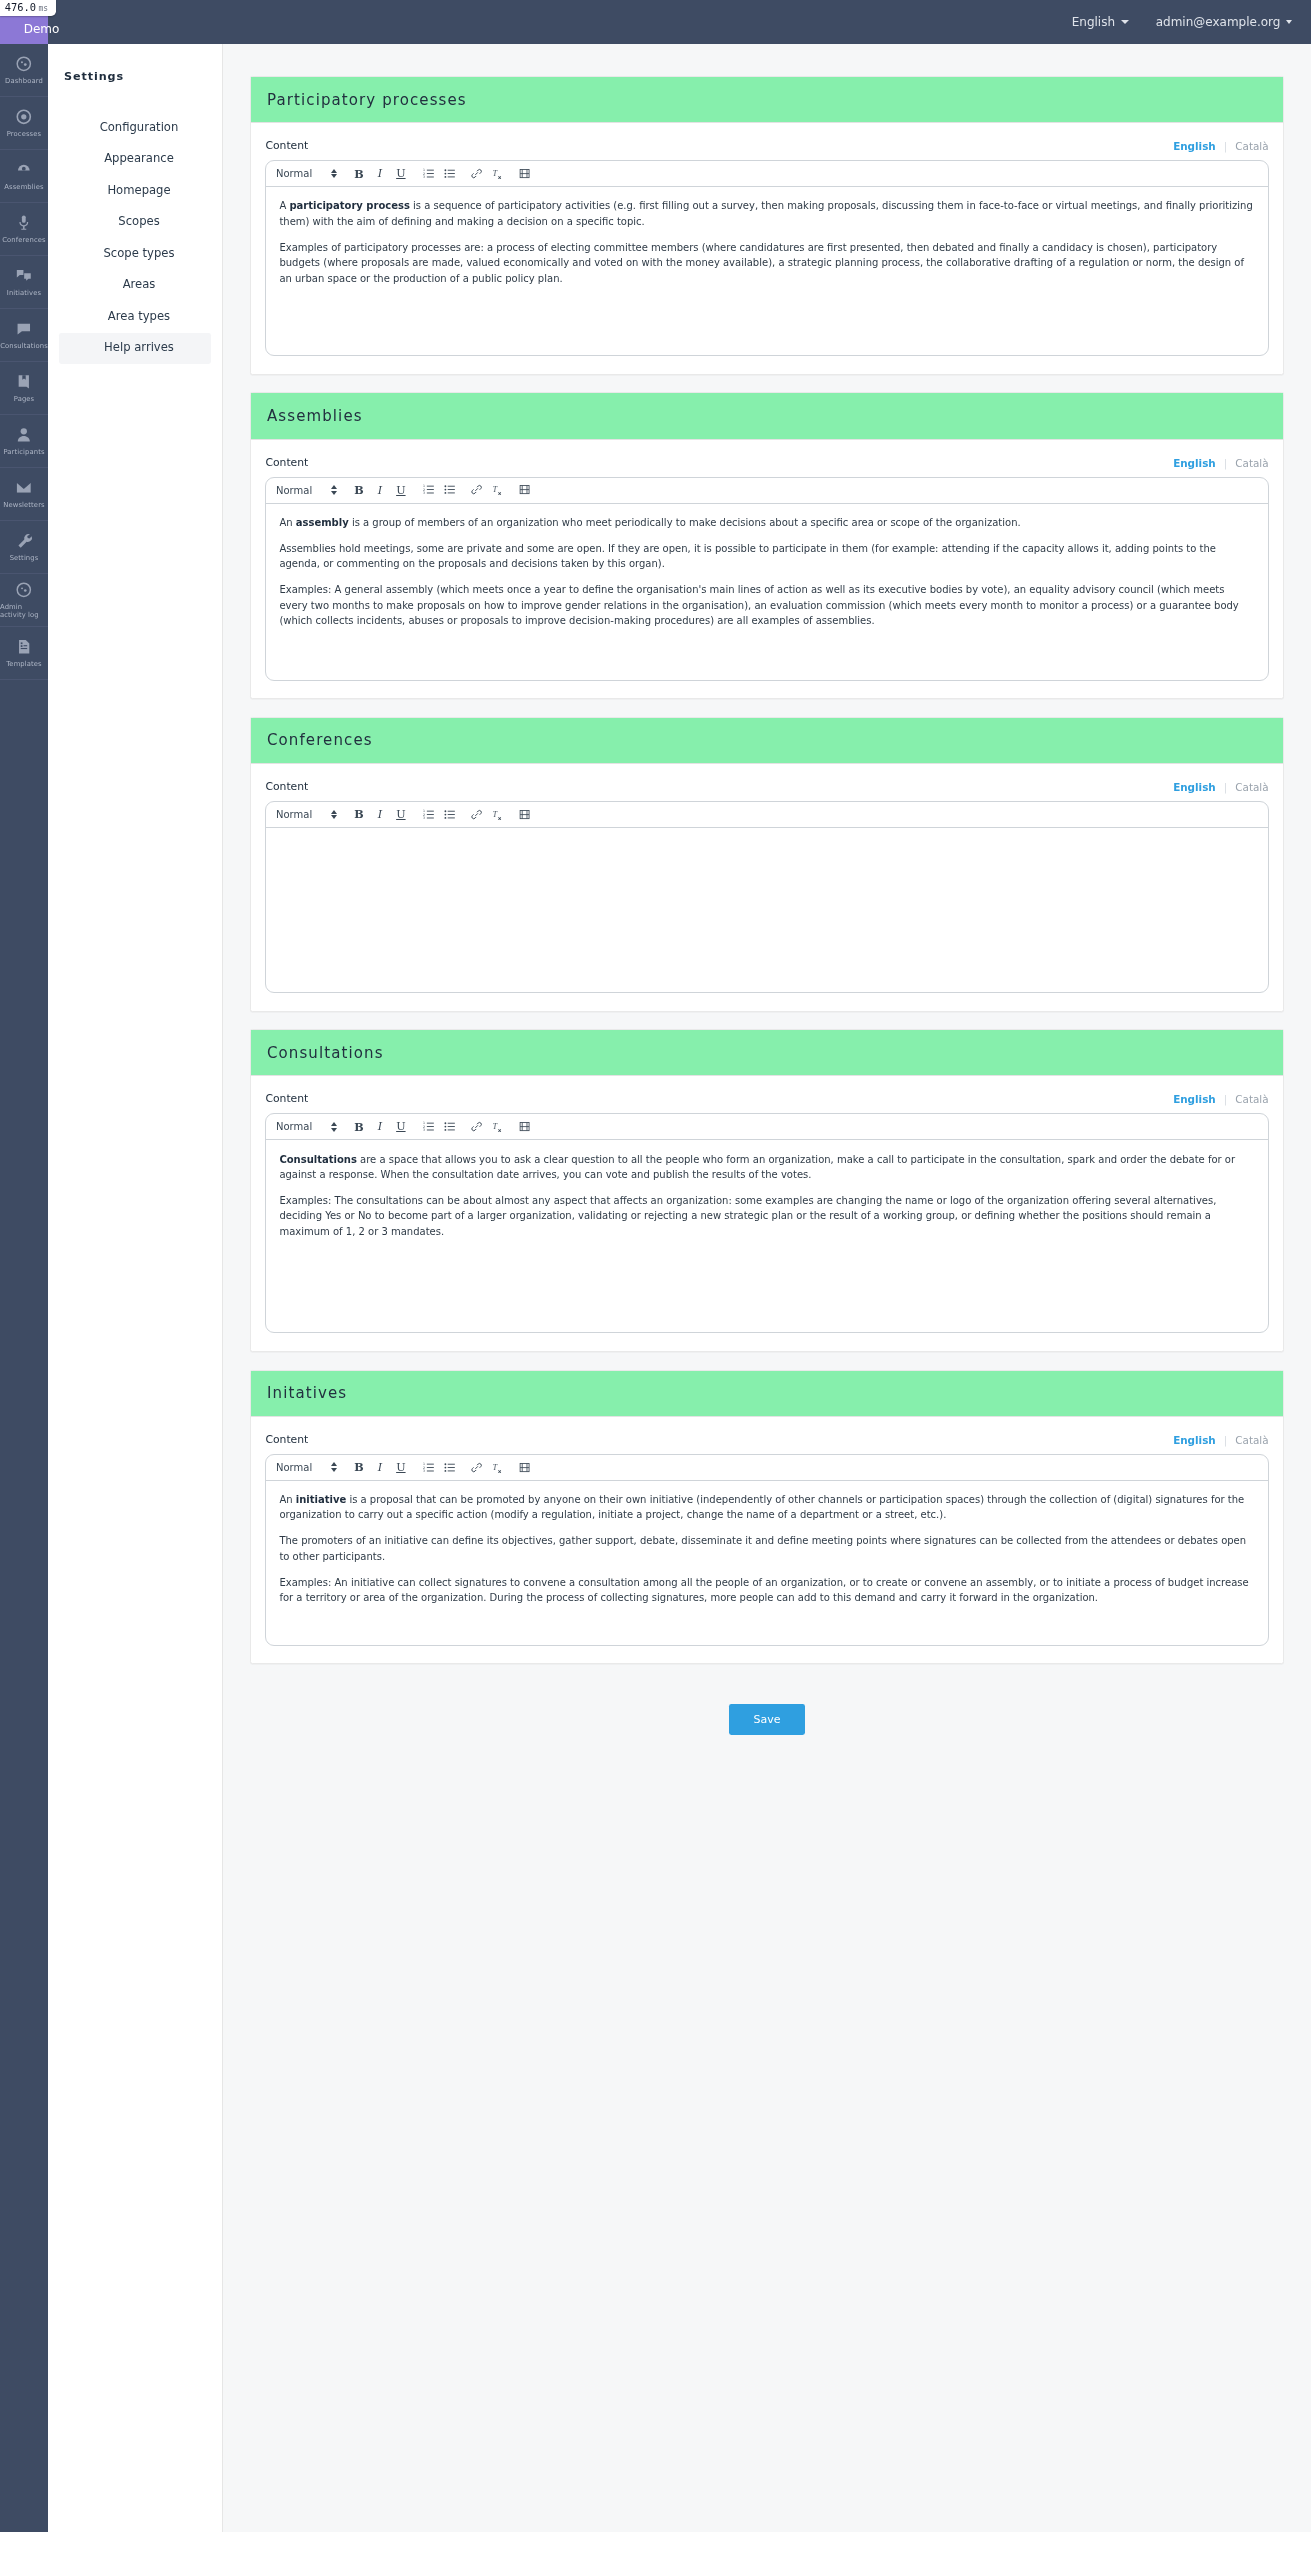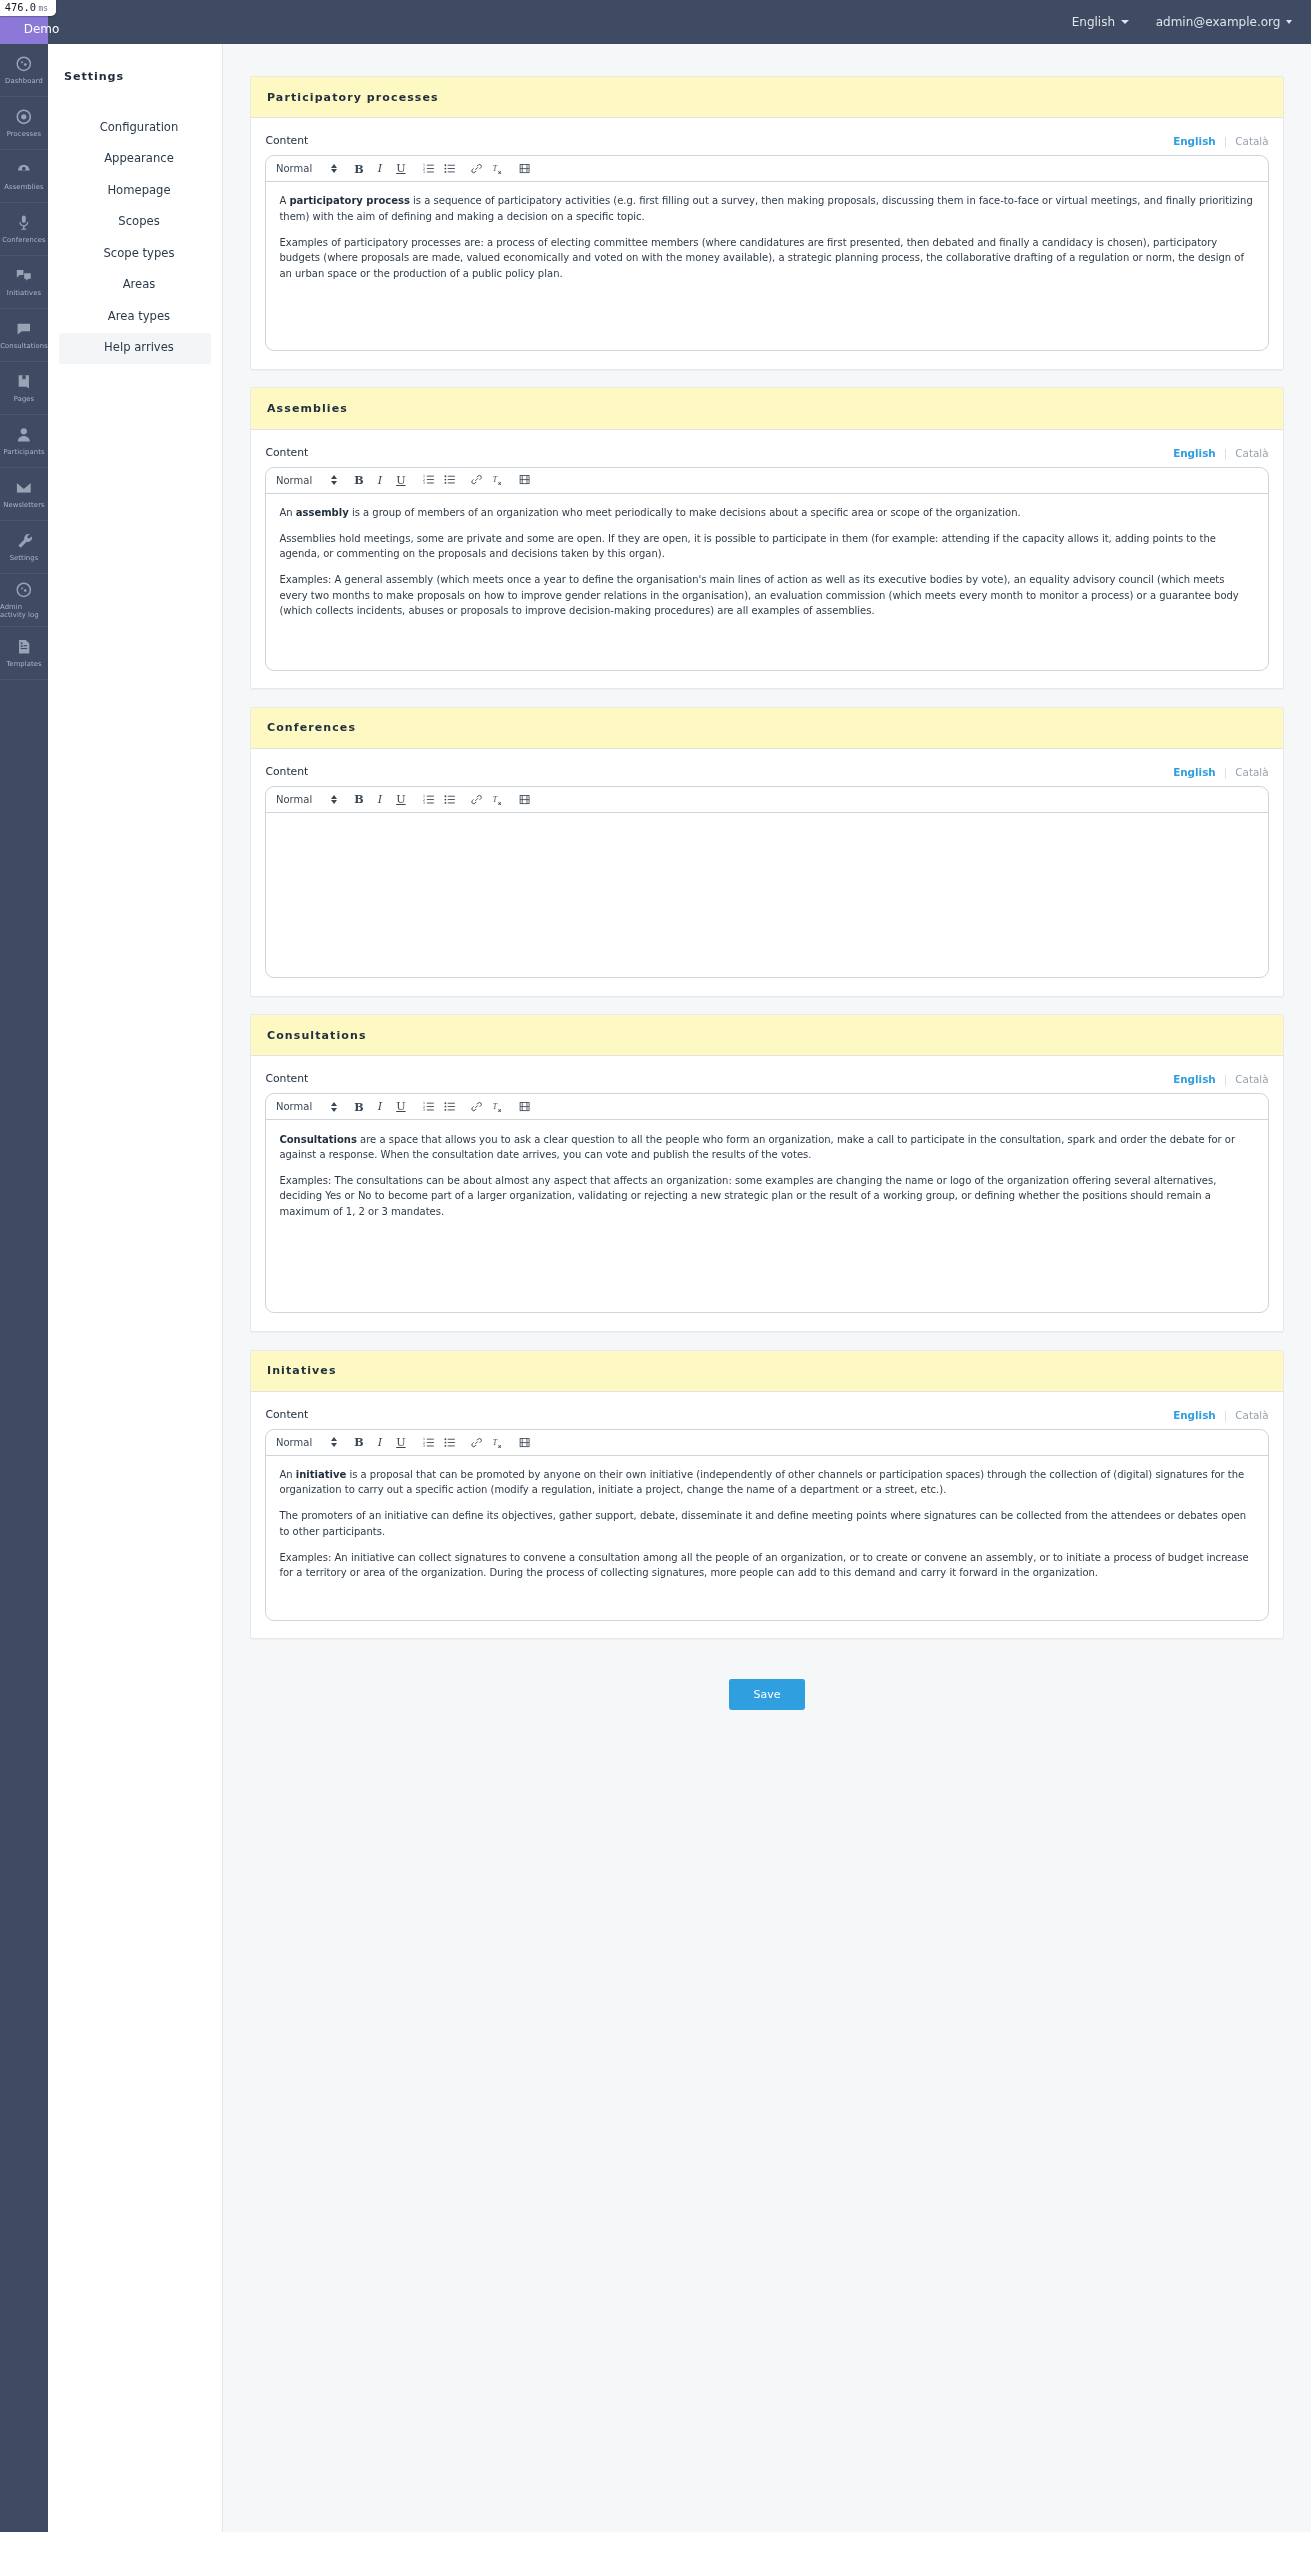--- a/index.html
+++ b/index.html
@@ -77,22 +77,22 @@
   .subnav-item.active{ background:#f4f5f7; }
 
   
   .main{ flex:1; background:#f6f7f8; padding:32px 27px 0 27px; }
 
   .card{
     background:#fff; border:0.8px solid #e9e9e9; border-radius:2.4px;
     margin-bottom:17.6px; box-shadow:0 0.8px 0.8px rgba(0,0,0,.03);
   }
   .card-head{
-    background:#fef9c3; border-bottom:0.8px solid #e3e3e3;
-    padding:13.6px 16px; font-size:11px; font-weight:bold;
+    background:#86efac; border-bottom:0.8px solid #e3e3e3;
+    padding:13.6px 16px; font-size:15px; font-weight:normal;
     color:#22303f; letter-spacing:1.1px;
   }
   .card-body{ padding:16px 14.4px 17.6px 14.4px; }
 
   .field-row{ display:flex; align-items:flex-end; justify-content:space-between; margin-bottom:8px; }
   .field-label{ font-size:10.8px; color:#22303f; }
   .lang-tabs{ font-size:10.4px; display:flex; align-items:center; gap:8px; }
   .lang-tab{ cursor:pointer; color:#9aa3ad; }
   .lang-tab.active{ color:#2f9fe0; font-weight:bold; }
   .lang-sep{ color:#d8dde2; }

